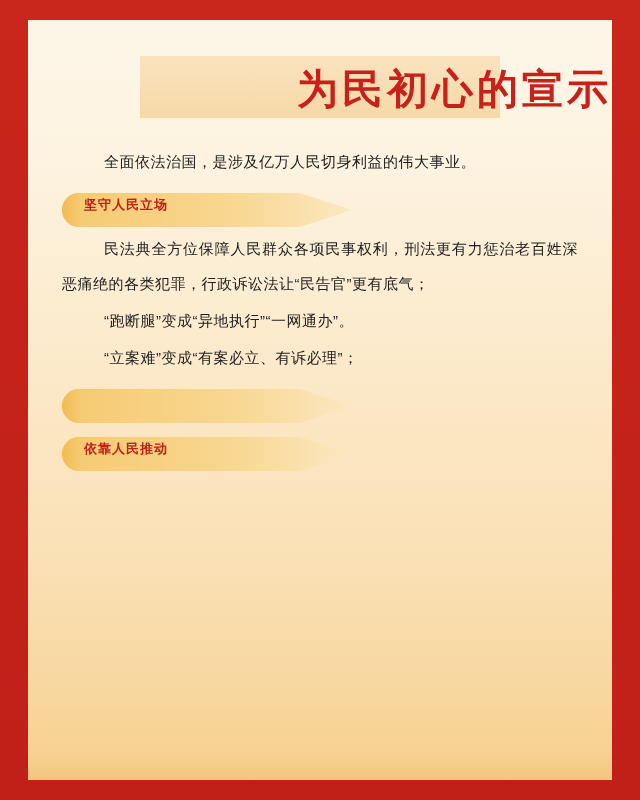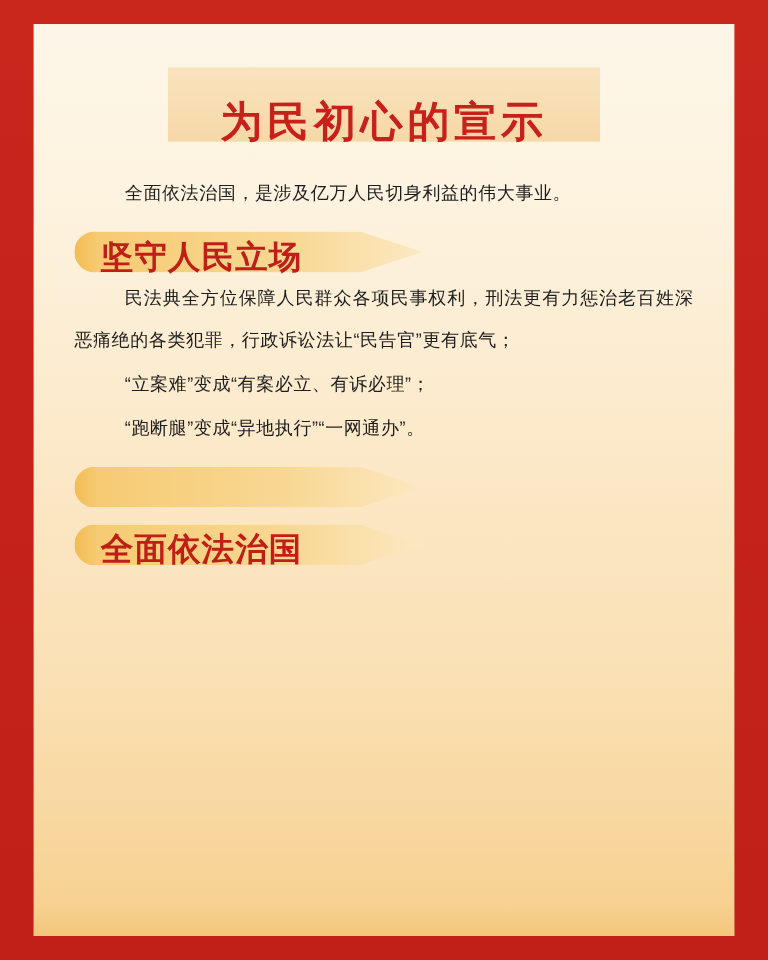--- a/index.html
+++ b/index.html
@@ -50,27 +50,26 @@
     width: 360px;
     height: 62px;
     background: linear-gradient(180deg, #f9e2bc 0%, #f6d7a4 100%);
     opacity: 0.95;
   }
   .title-text {
     position: absolute;
     left: 0;
     right: 0;
     top: 6px;
-    text-align: center;
-    font-size: 35px;
+    text-align: right;
+    font-size: 41px;
     font-weight: bold;
     color: #c8201a;
     letter-spacing: 4px;
     font-family: "Liberation Sans", sans-serif;
-    margin-top: 16px;
   }
   .body-wrap {
     padding: 18px 34px 0 34px;
   }
   p.para {
     margin: 0 0 2px 0;
     font-size: 15px;
     line-height: 35px;
     color: #1d1d1d;
     text-indent: 42px;
@@ -99,21 +98,21 @@
     top: 0;
     width: 18px;
     height: 34px;
     background: linear-gradient(90deg, #f2bc56 0%, #f6c96f 100%);
     border-radius: 17px 0 0 17px;
   }
   .section-title {
     position: absolute;
     left: 22px;
     top: 3px;
-    font-size: 27px;
+    font-size: 13px;
     font-weight: bold;
     color: #bf1f17;
     letter-spacing: 1px;
   }
   .bottom-fade {
     position: absolute;
     left: 0;
     bottom: 0;
     width: 100%;
     height: 26px;
@@ -133,29 +132,29 @@
 
     <div class="body-wrap">
 
       <p class="para">全面依法治国，是涉及亿万人民切身利益的伟大事业。</p>
 
       <div class="section-head">
         <div class="section-banner"></div>
         <div class="section-title">坚守人民立场</div>
       </div>
       <p class="para">民法典全方位保障人民群众各项民事权利，刑法更有力惩治老百姓深恶痛绝的各类犯罪，行政诉讼法让“民告官”更有底气；</p>
+      <p class="para">“跑断腿”变成“异地执行”“一网通办”。</p>
       <p class="para">“立案难”变成“有案必立、有诉必理”；</p>
-      <p class="para">“跑断腿”变成“异地执行”“一网通办”。</p>
 
       <div class="section-head">
         <div class="section-banner"></div>
       </div>
 
       <div class="section-head">
         <div class="section-banner"></div>
-        <div class="section-title">全面依法治国</div>
+        <div class="section-title">依靠人民推动</div>
       </div>
 
     </div>
 
     <div class="bottom-fade"></div>
   </div>
 </div>
 
 </body></html>

